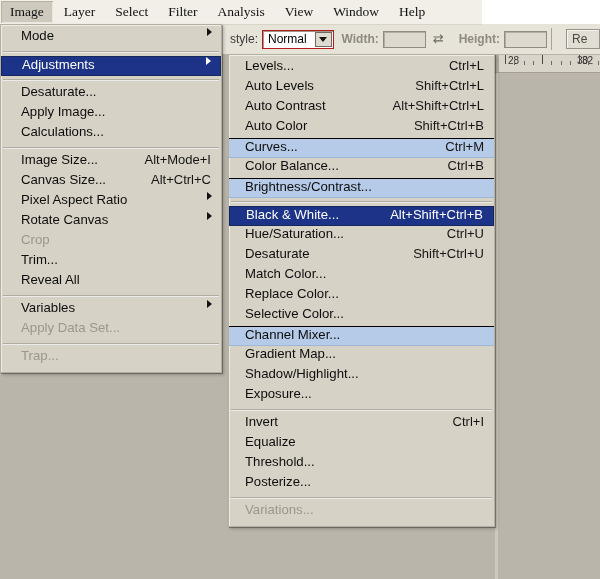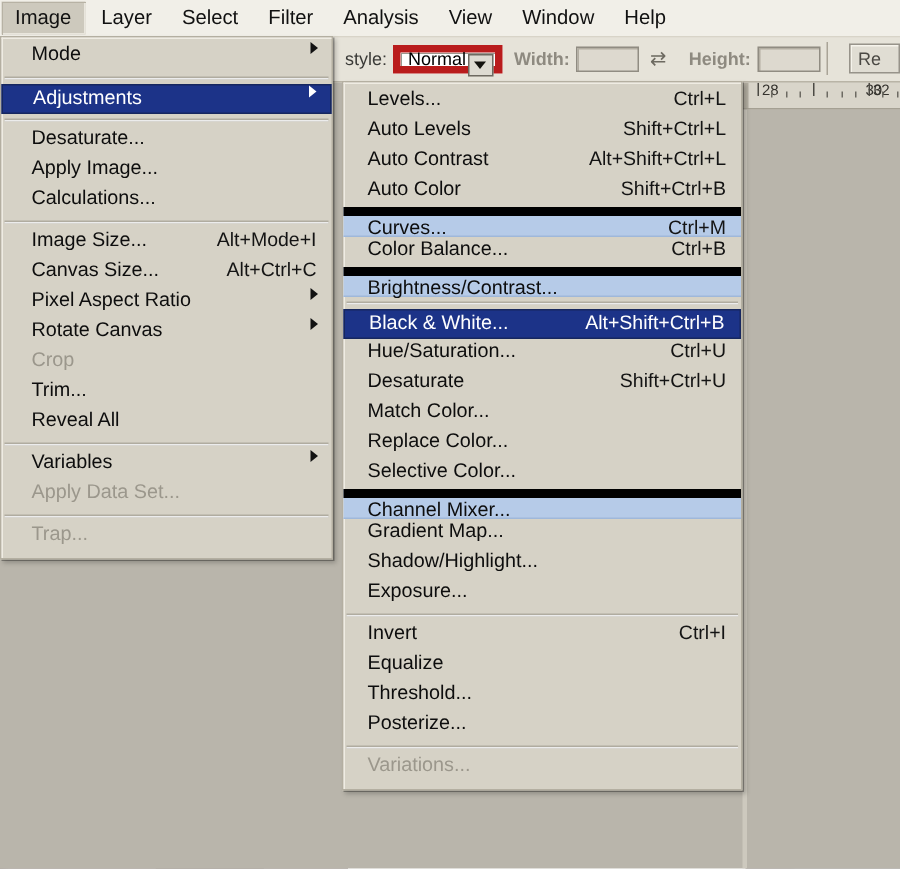--- a/index.html
+++ b/index.html
@@ -35,26 +35,27 @@
   }
   .rockfill {
     position: absolute;
     left: 0; top: 0; width: 100%; height: 100%;
   }
 
   
   #menubar {
     position: absolute;
     left: 0; top: 0;
-    width: 600px; height: 24px;
+    width: 482px; height: 24px;
     background: #f1efe8;
     border-bottom: 1px solid #d8d4c8;
     display: flex;
     align-items: center;
     z-index: 40;
+    font-family: Liberation Serif, serif;
   }
   .menubar-item {
     padding: 3px 9px 4px 9px;
     margin: 0 1px;
     font-size: 13.5px;
     color: #111;
     white-space: nowrap;
     line-height: 15px;
   }
   .menubar-item.active {
@@ -79,21 +80,21 @@
     color: #3b3b38;
     margin-left: 8px;
     margin-right: 4px;
     white-space: nowrap;
   }
   #options-bar .ob-label.dim { color: #8e8a80; font-weight: bold; }
   .ob-select {
     position: relative;
     width: 92px; height: 19px;
     background: #ffffff;
-    border: 5px solid #b91c1c;
+    border: 1px solid #b91c1c;
     box-shadow: inset 1px 1px 0 #9a978e;
     display: flex;
     align-items: center;
     font-size: 12px;
     padding-left: 5px;
     box-sizing: border-box;
   }
   .ob-select .arrowbox {
     position: absolute;
     right: 1px; top: 1px;
@@ -231,21 +232,21 @@
   .mi.disabled .mi-accel { color: #9b978c; }
   .mi.sel-dark {
     background: #1c3388;
     border: 1px solid #16275f;
   }
   .mi.sel-dark .mi-label,
   .mi.sel-dark .mi-accel { color: #ffffff; }
   .mi.sel-dark .mi-arrow { border-left-color: #ffffff; }
   .mi.sel-light {
     background: #b6cbe8;
-    border-top: 6px solid #000000;
+    border-top: 1px solid #000000;
     border-bottom: 1px solid #9fb8da;
   }
   .msep {
     height: 1px;
     margin: 3px 2px 3px 2px;
     background: #b0aca0;
     border-bottom: 1px solid #ececec;
     box-sizing: content-box;
   }
 

